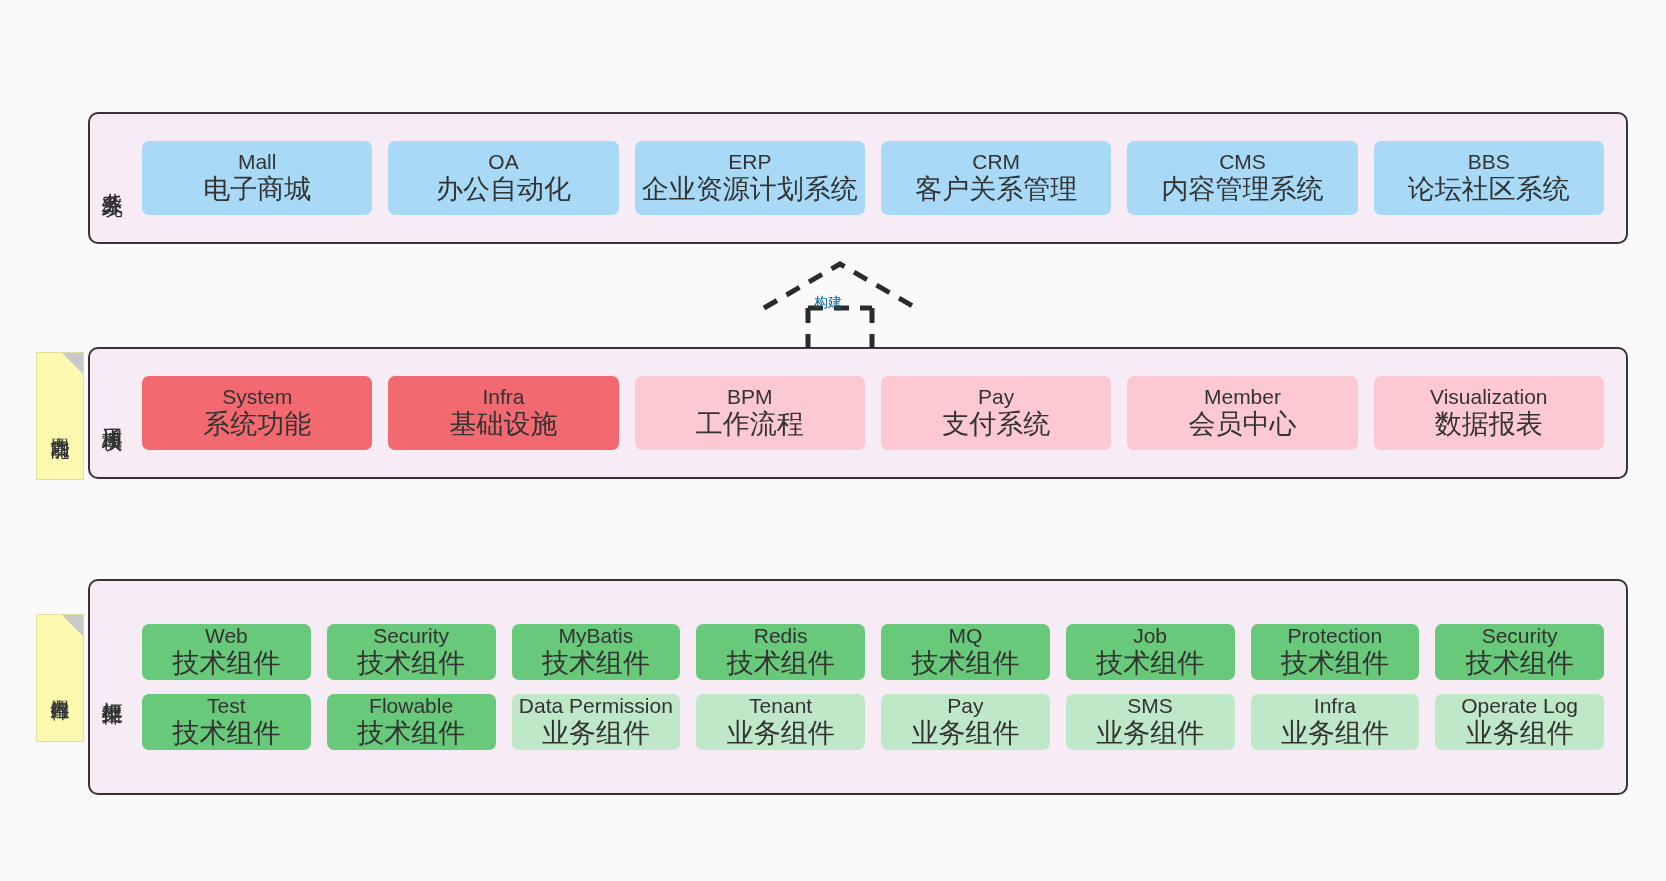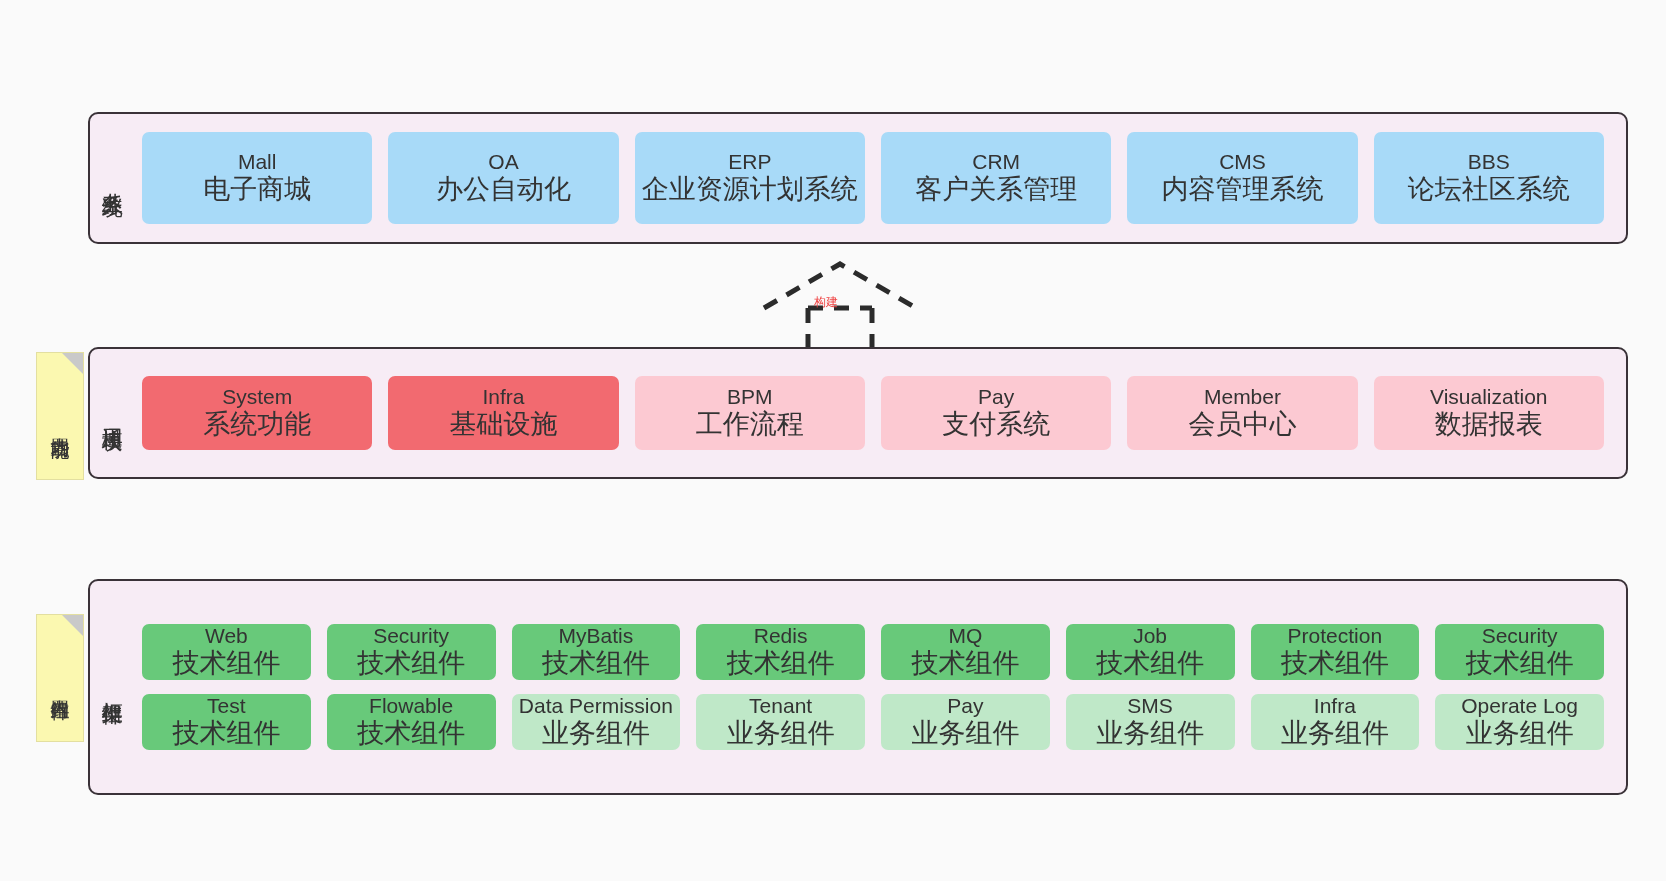--- a/index.html
+++ b/index.html
@@ -88,21 +88,21 @@
   }
 
   
   #layer-business {
     left: 88px;
     top: 112px;
     width: 1540px;
     height: 132px;
   }
   #layer-business .card {
-    height: 92px;
+    height: 74px;
     flex: 1 1 0;
     margin: 0 8px;
     background: #a8daf8;
   }
 
   
   #layer-module {
     left: 88px;
     top: 347px;
     width: 1540px;
@@ -162,22 +162,22 @@
     border-top: 21px solid #c9c9c9;
   }
   #note-builtin-func { left: 36px; top: 352px; height: 128px; }
   #note-builtin-comp { left: 36px; top: 614px; height: 128px; }
 
   
   .arrow { position: absolute; }
   .arrow svg { display: block; }
   .arrow-label {
     position: absolute;
-    font-size: 12px;
-    color: #ef4444;
+    font-size: 14px;
+    color: #0369a1;
     white-space: nowrap;
     background: transparent;
   }
   #arrow-build { left: 750px; top: 258px; }
   #arrow-build .arrow-label { left: 64px; top: 36px; }
   #arrow-impl  { left: 765px; top: 490px; }
   #arrow-impl  .arrow-label { left: 64px; top: 36px; }
 </style>
 </head>
 <body>

